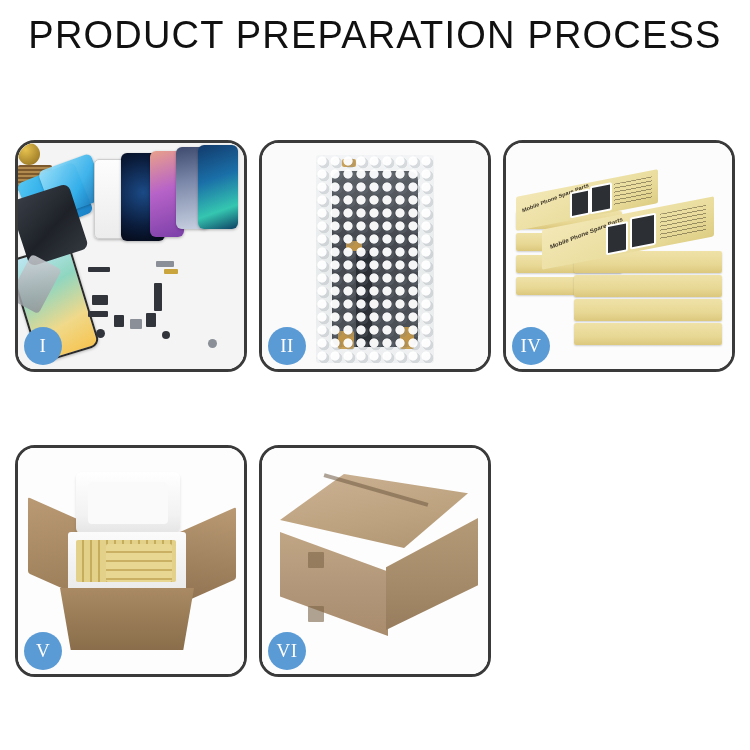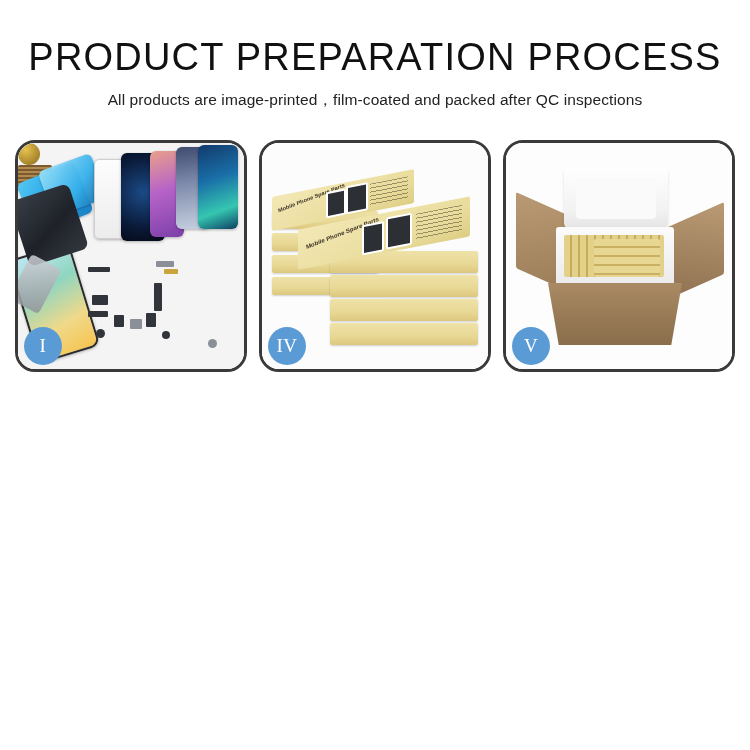--- a/index.html
+++ b/index.html
@@ -12,21 +12,21 @@
     height: 750px;
     overflow: hidden;
     font-family: "Liberation Sans", sans-serif;
     color: #111111;
     position: relative;
   }
 
   
   .header {
     width: 100%;
-    padding-top: 38px;
+    padding-top: 16px;
     text-align: center;
   }
   .page-title {
     font-family: "Liberation Sans", sans-serif;
     font-size: 38px;
     font-weight: 400;
     letter-spacing: 1.2px;
     color: #111111;
     line-height: 1.05;
     margin: 0;
@@ -359,21 +359,20 @@
     position: absolute;
     background: rgba(125,101,72,.6);
     border-radius: 1px;
   }
 </style>
 </head>
 <body>
 
 <div class="header">
   <h1 class="page-title">PRODUCT PREPARATION PROCESS</h1>
-  <p class="page-subtitle">All products are image-printed，film-coated and packed after QC inspections</p>
 </div>
 
 <div class="grid">
 
   <div class="panel">
     <div class="panel-inner">
       <div class="collage">
         <div class="ph ph-adh"></div>
         <div class="ph ph-adh2"></div>
         <div class="ph ph-glass"></div>
@@ -398,20 +397,36 @@
         <div class="part" style="left:128px;top:170px;width:10px;height:14px;"></div>
         <div class="part" style="left:136px;top:140px;width:8px;height:28px;"></div>
         <div class="part round" style="left:78px;top:186px;width:9px;height:9px;"></div>
         <div class="part round" style="left:144px;top:188px;width:8px;height:8px;"></div>
         <div class="part light" style="left:190px;top:196px;width:9px;height:9px;border-radius:50%;"></div>
       </div>
     </div>
     <div class="badge">I</div>
   </div>
 
+  <div class="panel">
+    <div class="panel-inner">
+      <div class="bw-bg">
+        <div class="bw-pack">
+          <div class="bw-screen"></div>
+          <div class="bw-flex"></div>
+          <div class="bw-tab" style="left:26px;top:4px;width:14px;height:8px;"></div>
+          <div class="bw-tab" style="left:30px;top:86px;width:16px;height:10px;"></div>
+          <div class="bw-tab" style="left:22px;top:176px;width:16px;height:18px;"></div>
+          <div class="bw-tab" style="left:84px;top:172px;width:14px;height:22px;"></div>
+          <div class="bw-bubbles"></div>
+        </div>
+      </div>
+    </div>
+    <div class="badge">II</div>
+  </div>
 
 
   <div class="panel">
     <div class="panel-inner">
       <div class="b4-bg">
         <div class="b4-stack">
 
           <div class="b4-box" style="left:2px;top:46px;width:106px;height:18px;"></div>
           <div class="b4-box" style="left:2px;top:68px;width:106px;height:18px;"></div>
           <div class="b4-box" style="left:2px;top:90px;width:106px;height:18px;"></div>
@@ -453,14 +468,27 @@
         <div class="b5-foam-box">
           <div class="b5-contents"></div>
           <div class="b5-contents2"></div>
         </div>
         <div class="b5-front"></div>
       </div>
     </div>
     <div class="badge">V</div>
   </div>
 
+  <div class="panel">
+    <div class="panel-inner">
+      <div class="b6-bg">
+        <div class="b6-top"></div>
+        <div class="b6-seam"></div>
+        <div class="b6-left"></div>
+        <div class="b6-right"></div>
+        <div class="b6-tape" style="left:46px;top:104px;width:16px;height:16px;"></div>
+        <div class="b6-tape" style="left:46px;top:158px;width:16px;height:16px;"></div>
+      </div>
+    </div>
+    <div class="badge">VI</div>
+  </div>
 
 </div>
 
 </body></html>

